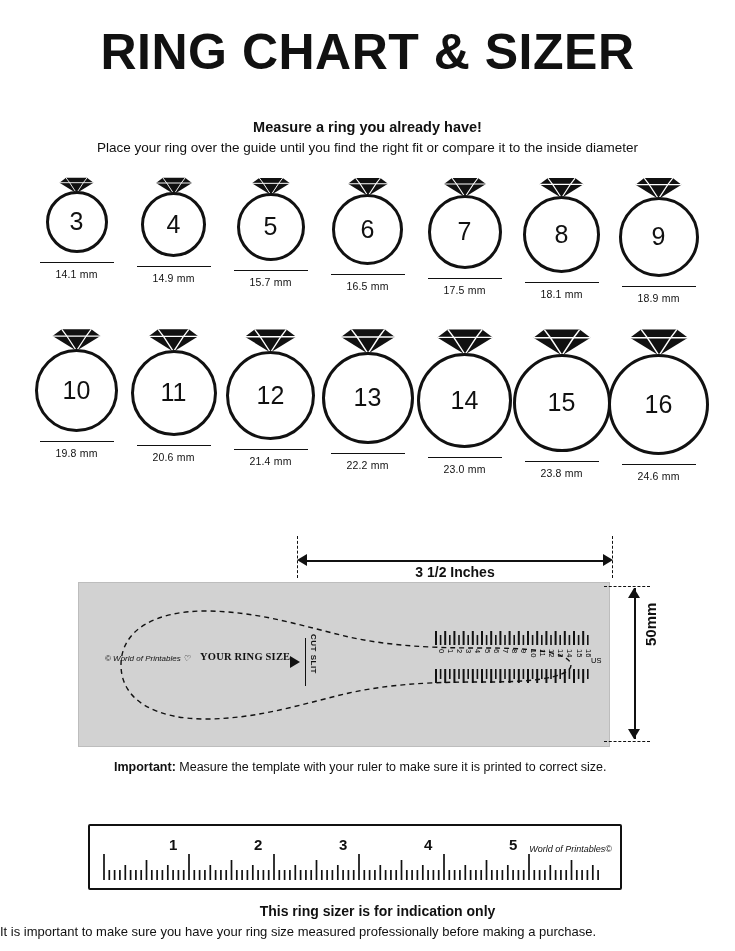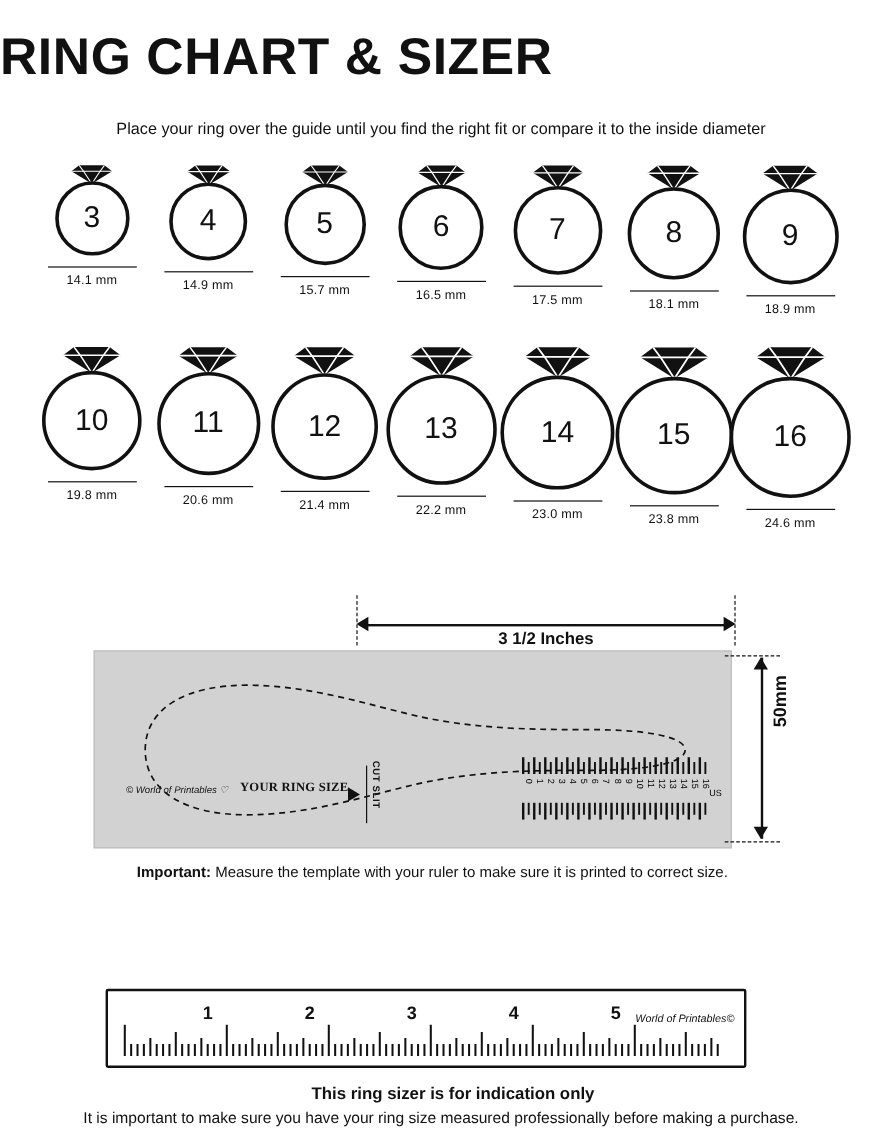--- a/index.html
+++ b/index.html
@@ -8,22 +8,22 @@
     background:#ffffff;
     font-family:"Liberation Sans", sans-serif;
     color:#111111;
     overflow:hidden;
     position:relative;
   }
   .page{position:relative;width:735px;height:951px;}
 
   
   .title{
-    text-align:left;
-    font-size:43px;
+    text-align:center;
+    font-size:50px;
     font-weight:bold;
     letter-spacing:0.5px;
     margin-top:26px;
     line-height:1.05;
   }
 
   
   .subhead{
     text-align:center;
     font-size:14.5px;
@@ -167,30 +167,31 @@
     position:absolute;right:8px;top:18px;font-size:9px;font-style:italic;
   }
 
   
   .foot1{
     position:absolute;left:0;right:0;top:877px;
     text-align:center;font-size:14px;font-weight:bold;margin-left:20px;
   }
   .foot2{
     position:absolute;left:0;right:0;top:898px;
-    text-align:center;font-size:13px;
+    font-size:13px;
   }
 </style>
 </head>
 <body>
 
 <div class="page">
 
   <h1 class="title">RING CHART &amp; SIZER</h1>
 
+  <div class="subhead">Measure a ring you already have!</div>
   <div class="subtext">Place your ring over the guide until you find the right fit or compare it to the inside diameter</div>
 
   <div class="ring-row row1" id="row1">
       <div class="ring-cell">
         <div class="ring-art">
           <svg class="gem" width="41" height="17" viewBox="0 0 100 42">
             <path d="M8 14 L24 2 L76 2 L92 14 L50 40 Z" fill="#111"></path>
             <path d="M8 14 L92 14" stroke="#fff" stroke-width="2.2"></path>
             <path d="M24 2 L33 14 L50 40 L67 14 L76 2" fill="none" stroke="#fff" stroke-width="2.2"></path>
           </svg>

